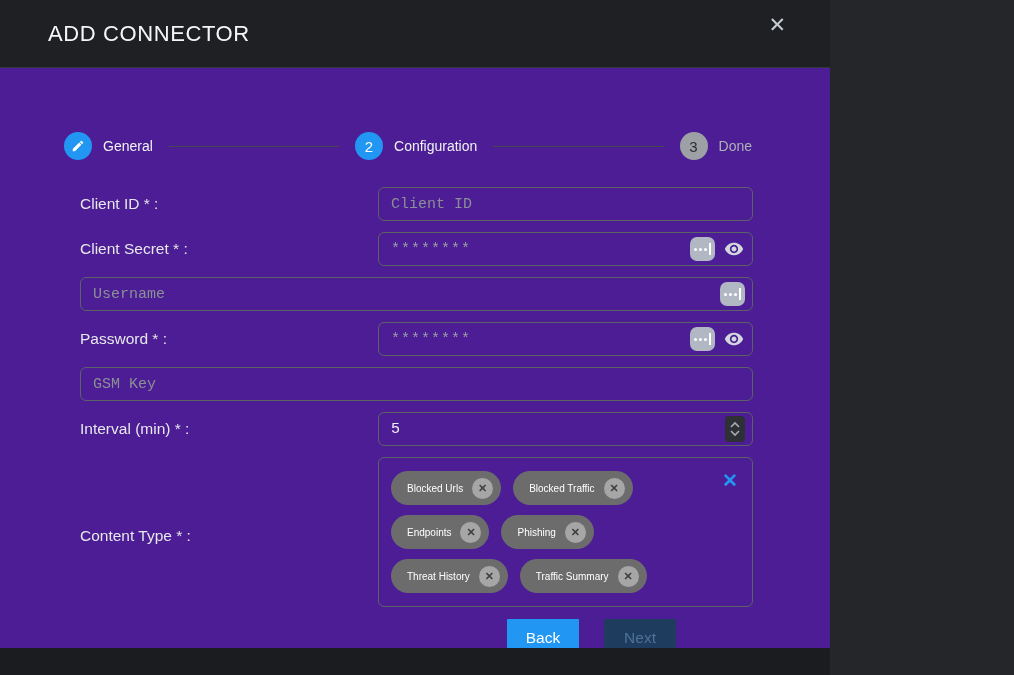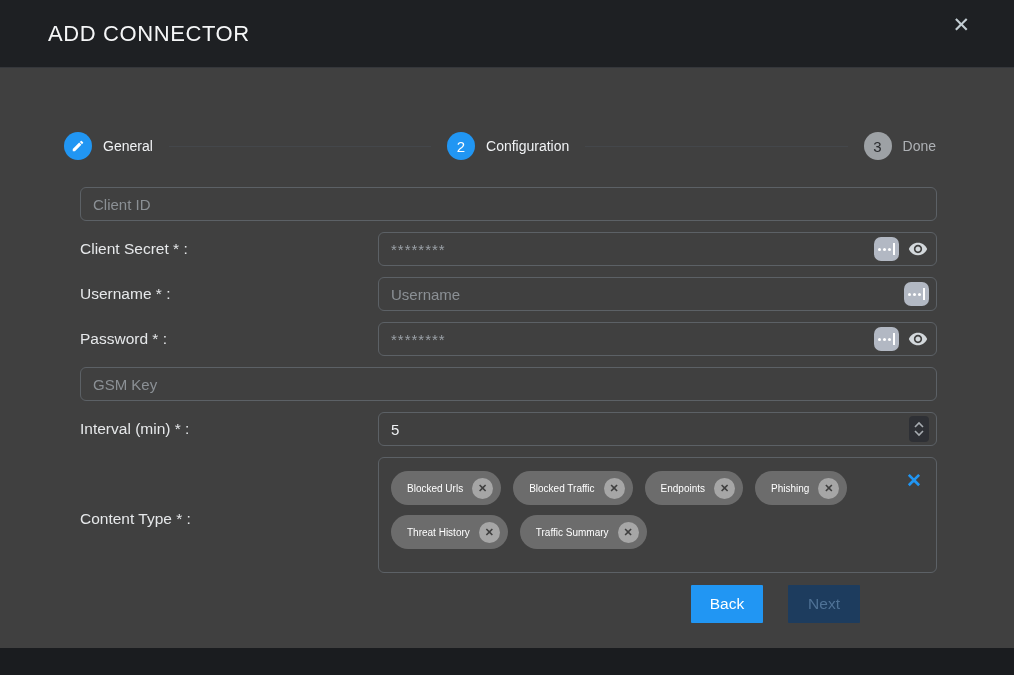--- a/index.html
+++ b/index.html
@@ -1,19 +1,19 @@
 <!DOCTYPE html>
 <html><head>
 <meta charset="utf-8">
 <style>
   * { margin:0; padding:0; box-sizing:border-box; }
   html,body { width:1014px; height:675px; }
   body { font-family:"Liberation Sans", sans-serif; background:#242629; overflow:hidden; }
 
-  .modal { position:relative; width:1014px; height:675px; background:#404040; }
+  .modal { position:relative; width:830px; height:675px; background:#4c1d95; }
 
   
   .modal-header { height:68px; background:#1e2023; border-bottom:1px solid #35373b;
                   display:flex; align-items:center; padding-left:48px; position:relative; }
   .modal-title { color:#f5f6f7; font-size:22px; font-weight:400; letter-spacing:0.6px; }
   .close-btn { position:absolute; right:44px; top:14px; background:none; border:none;
                color:#c3cdd3; font-size:21px; cursor:pointer; line-height:1; }
 
   
   .modal-bottom { position:absolute; left:0; bottom:0; width:100%; height:27px; background:#1a1c1f; }
@@ -29,21 +29,21 @@
   .step-label.dim { color:#aeb1b5; }
   .step-line { flex:1; height:1px; background:#44474b; margin:0 16px; }
 
   
   .form-area { padding:0 77px 0 80px; margin-top:27px; }
   .form-row { display:flex; align-items:center; margin-bottom:11px; }
   .form-label { flex:0 0 298px; color:#e6e8ea; font-size:15.5px; }
   .input-wrap { flex:1; position:relative; display:flex; align-items:center; }
   .text-input { width:100%; height:34px; background:transparent; border:1px solid #5c6166;
                 border-radius:6px; padding:0 70px 0 12px; color:#e8eaed; font-size:15px;
-                font-family:Liberation Sans, sans-serif; outline:none; }
+                font-family:Liberation Mono, monospace; outline:none; }
   .text-input::placeholder { color:#8b9095; }
   .masked .text-input { color:#9aa0a6; letter-spacing:1px; }
 
   .autofill-icon { position:absolute; width:25px; height:24px; border-radius:7px; background:#b2b8c3;
                    display:flex; align-items:center; justify-content:center; cursor:pointer; }
   .autofill-icon .dots { width:3px; height:3px; background:#fff; border-radius:50%;
                          box-shadow:5px 0 0 #fff, 10px 0 0 #fff; margin-right:11px; }
   .autofill-icon .bar { width:2px; height:12px; background:#fff; margin-left:1px; }
   .pos-far { right:8px; }
   .pos-mid { right:38px; }
@@ -104,20 +104,21 @@
     <div class="step-line"></div>
     <div class="step">
       <span class="step-circle gray">3</span>
       <span class="step-label dim">Done</span>
     </div>
   </div>
 
   <div class="form-area">
 
     <div class="form-row">
+      <label class="form-label">Client ID * :</label>
       <div class="input-wrap">
         <input class="text-input" type="text" placeholder="Client ID" style="">
       </div>
     </div>
 
     <div class="form-row masked">
       <label class="form-label">Client Secret * :</label>
       <div class="input-wrap">
         <input class="text-input" type="text" value="********" style="">
         <span class="autofill-icon pos-mid">
@@ -126,21 +127,20 @@
           </span>
         <span class="eye-icon">
           <svg width="20" height="20" viewBox="0 0 24 24" fill="#d3d8dc">
               <path d="M12 4.5C7 4.5 2.73 7.61 1 12c1.73 4.39 6 7.5 11 7.5s9.27-3.11 11-7.5c-1.73-4.39-6-7.5-11-7.5zm0 12.5c-2.76 0-5-2.24-5-5s2.24-5 5-5 5 2.24 5 5-2.24 5-5 5zm0-8c-1.66 0-3 1.34-3 3s1.34 3 3 3 3-1.34 3-3-1.34-3-3-3z"></path>
             </svg>
         </span>
       </div>
     </div>
 
     <div class="form-row">
-      <label class="form-label">Username * :</label>
       <div class="input-wrap">
         <input class="text-input" type="text" placeholder="Username" style="">
         <span class="autofill-icon pos-far">
             <span class="dots"></span>
             <span class="bar"></span>
           </span>
       </div>
     </div>
 
     <div class="form-row masked">

